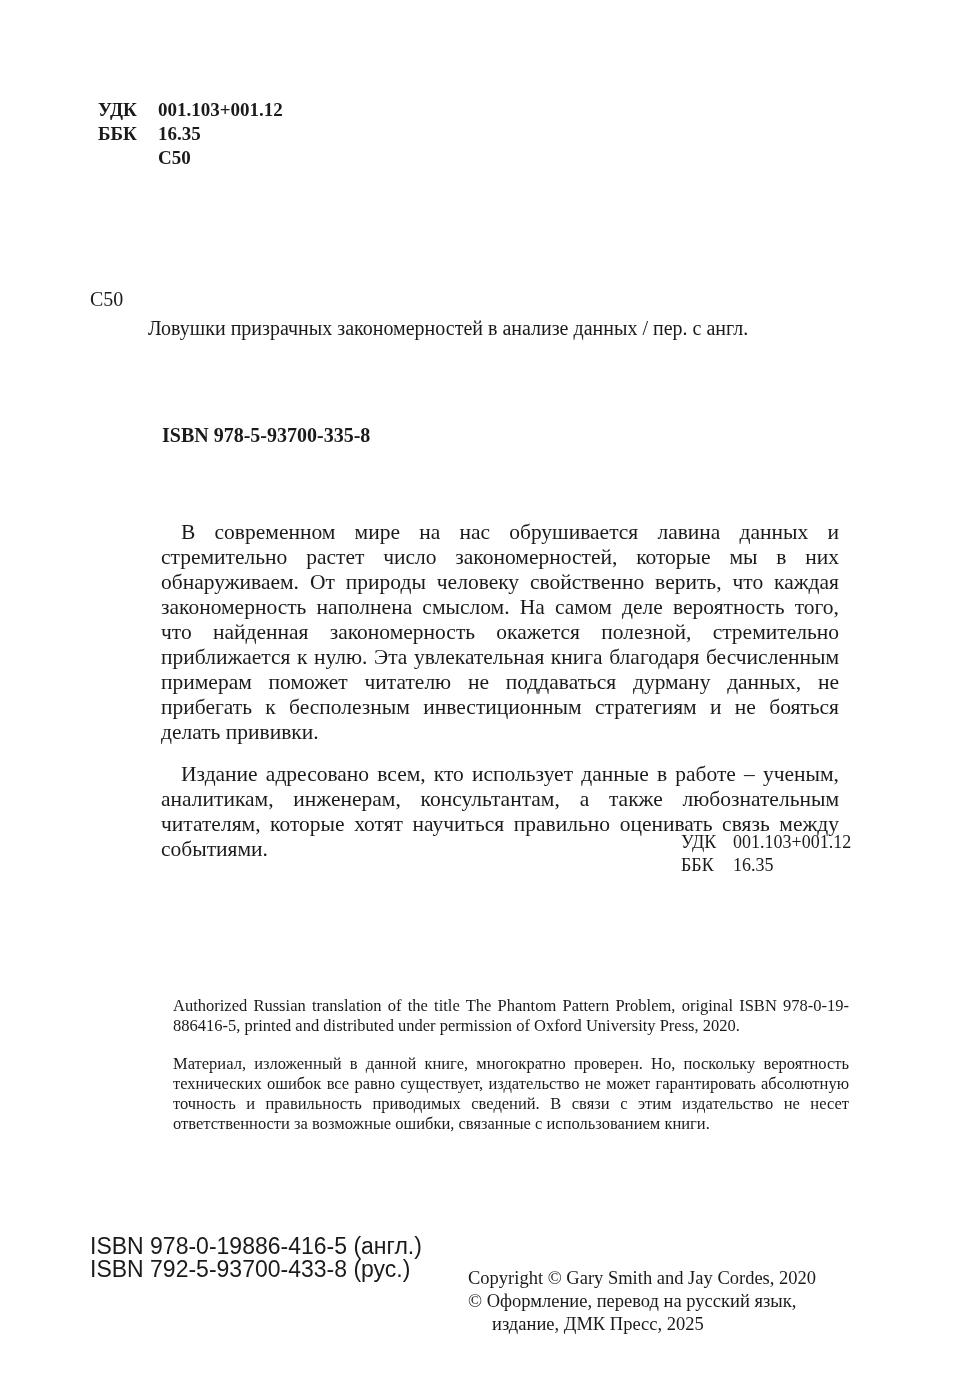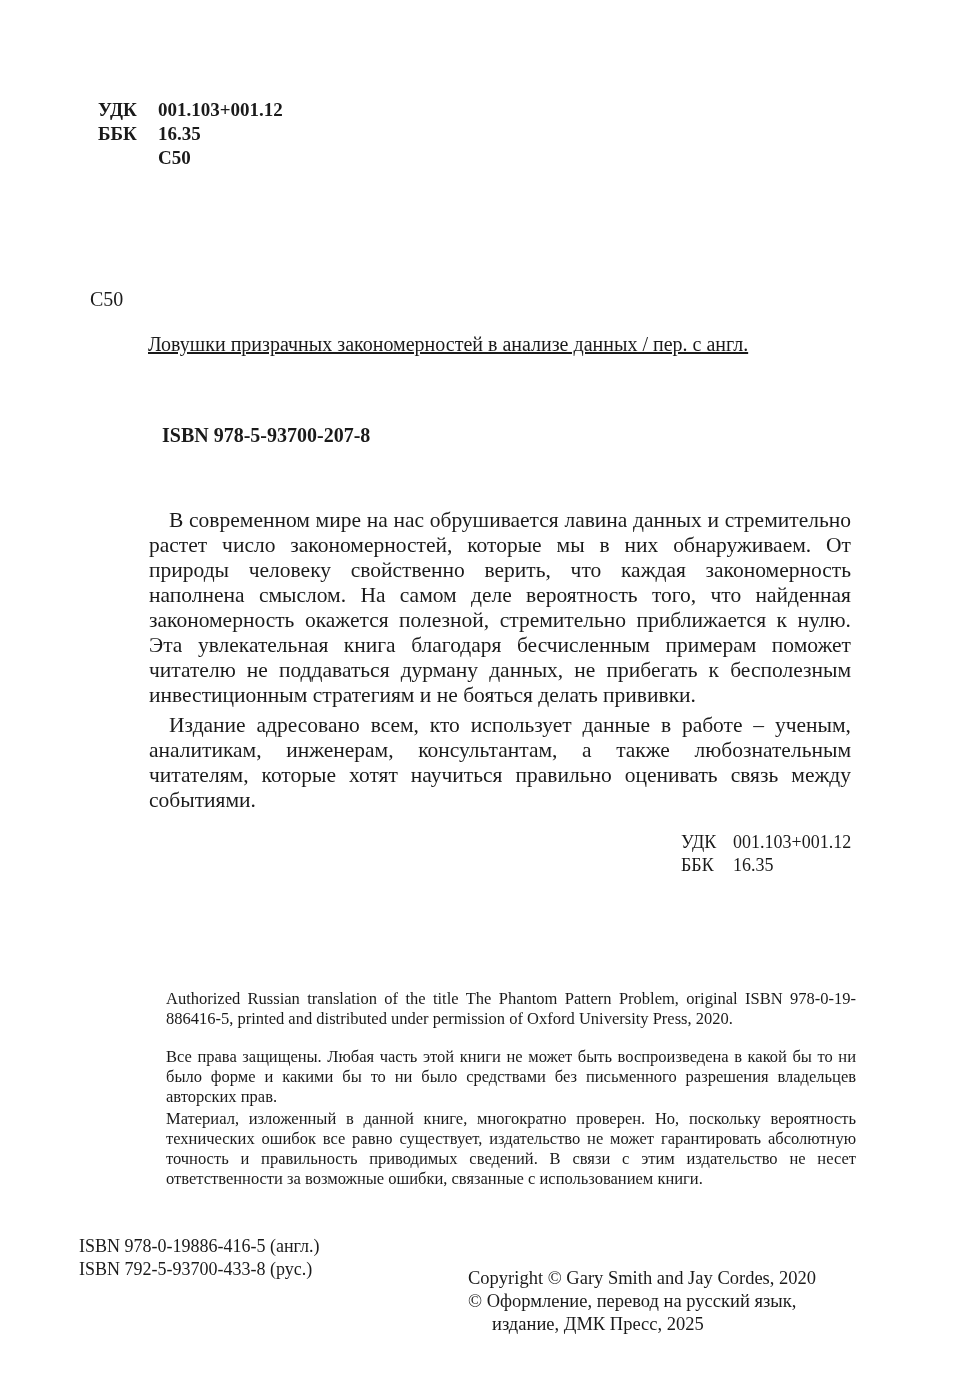--- a/index.html
+++ b/index.html
@@ -12,39 +12,39 @@
 
   
   .cls-block { left: 90px; top: 98px; font-size: 19px; line-height: 24px; font-family: "Liberation Serif", serif; font-weight: bold; }
   .cls-row { display: flex; margin-left: 8px; }
   .cls-key { width: 60px; }
 
   
   .catalog { left: 90px; top: 287px; width: 780px; font-family: "Liberation Serif", serif; font-size: 20px; line-height: 25px; }
   .cat-head { display: flex; }
   .cat-code { width: 58px; }
-  .cat-body { margin-left: 58px; margin-top: 20px; text-decoration: underline; }
+  .cat-body { margin-left: 58px; margin-top: 4px; }
 
   .isbn-main { left: 162px; top: 424px; font-family: "Liberation Serif", serif; font-size: 20px; font-weight: bold; }
 
   
   .annot { left: 144px; top: 503px; width: 712px; font-family: "Liberation Serif", serif; font-size: 21.5px; line-height: 25px; text-align: justify; }
-  .annot p { margin: 5px; text-indent: 20px; }
+  .annot p { margin: 17px; text-indent: 20px; }
 
   .cls-right { left: 673px; top: 831px; font-family: "Liberation Serif", serif; font-size: 18px; line-height: 23px; }
   .cls-right .cls-key { width: 52px; }
 
   
   .fine { left: 165px; width: 692px; font-family: "Liberation Serif", serif; font-size: 16.5px; line-height: 20px; text-align: justify; }
-  .fine p { margin: 1px; text-indent: 0; font-family: Liberation Serif, serif; }
+  .fine p { margin: 8px; text-indent: 0; font-family: Liberation Serif, serif; }
   .fine-auth { top: 988px; }
   .fine-rights { top: 1046px; }
   .fine-rights p + p { margin-top: 2px; }
 
-  .bottom-left { left: 79px; top: 1235px; font-family: Liberation Serif, serif; font-size: 18px; line-height: 23px; }
+  .bottom-left { left: 90px; top: 1235px; font-family: Liberation Sans, sans-serif; font-size: 23px; line-height: 23px; }
   .bottom-right { left: 468px; top: 1235px; font-family: "Liberation Serif", serif; font-size: 18.5px; line-height: 23px; margin-top: 32px; }
   .bottom-right .indent2 { padding-left: 24px; }
 </style>
 </head>
 <body>
 
 <div class="abs cls-block">
   <div class="cls-row">
     <span class="cls-key">УДК</span>
     <span>001.103+001.12</span>
@@ -61,21 +61,21 @@
 
 <div class="abs catalog">
   <div class="cat-head">
     <span class="cat-code">С50</span>
   </div>
   <div class="cat-body">
     <div>Ловушки призрачных закономерностей в анализе данных / пер. с англ.</div>
   </div>
 </div>
 
-<div class="abs isbn-main">ISBN 978-5-93700-207-8</div>
+<div class="abs isbn-main">ISBN 978-5-93700-335-8</div>
 
 <div class="abs annot">
   <p>В современном мире на нас обрушивается лавина данных и стремительно растет число закономерностей, которые мы в них обнаруживаем. От природы человеку свойственно верить, что каждая закономерность наполнена смыслом. На самом деле вероятность того, что найденная закономерность окажется полезной, стремительно приближается к нулю. Эта увлекательная книга благодаря бесчисленным примерам поможет читателю не поддаваться дурману данных, не прибегать к бесполезным инвестиционным стратегиям и не бояться делать прививки.</p>
   <p>Издание адресовано всем, кто использует данные в работе – ученым, аналитикам, инженерам, консультантам, а также любознательным читателям, которые хотят научиться правильно оценивать связь между событиями.</p>
 </div>
 
 <div class="abs cls-right">
   <div class="cls-row">
     <span class="cls-key">УДК</span>
     <span>001.103+001.12</span>
@@ -84,21 +84,20 @@
     <span class="cls-key">ББК</span>
     <span>16.35</span>
   </div>
 </div>
 
 <div class="abs fine fine-auth">
   <p>Authorized Russian translation of the title The Phantom Pattern Problem, original ISBN 978-0-19-886416-5, printed and distributed under permission of Oxford University Press, 2020.</p>
 </div>
 
 <div class="abs fine fine-rights">
-  <p>Все права защищены. Любая часть этой книги не может быть воспроизведена в какой бы то ни было форме и какими бы то ни было средствами без письменного разрешения владельцев авторских прав.</p>
   <p>Материал, изложенный в данной книге, многократно проверен. Но, поскольку вероятность технических ошибок все равно существует, издательство не может гарантировать абсолютную точность и правильность приводимых сведений. В связи с этим издательство не несет ответственности за возможные ошибки, связанные с использованием книги.</p>
 </div>
 
 <div class="abs bottom-left">
   <div>ISBN 978-0-19886-416-5 (англ.)</div>
   <div>ISBN 792-5-93700-433-8 (рус.)</div>
 </div>
 
 <div class="abs bottom-right">
   <div>Copyright © Gary Smith and Jay Cordes, 2020</div>

